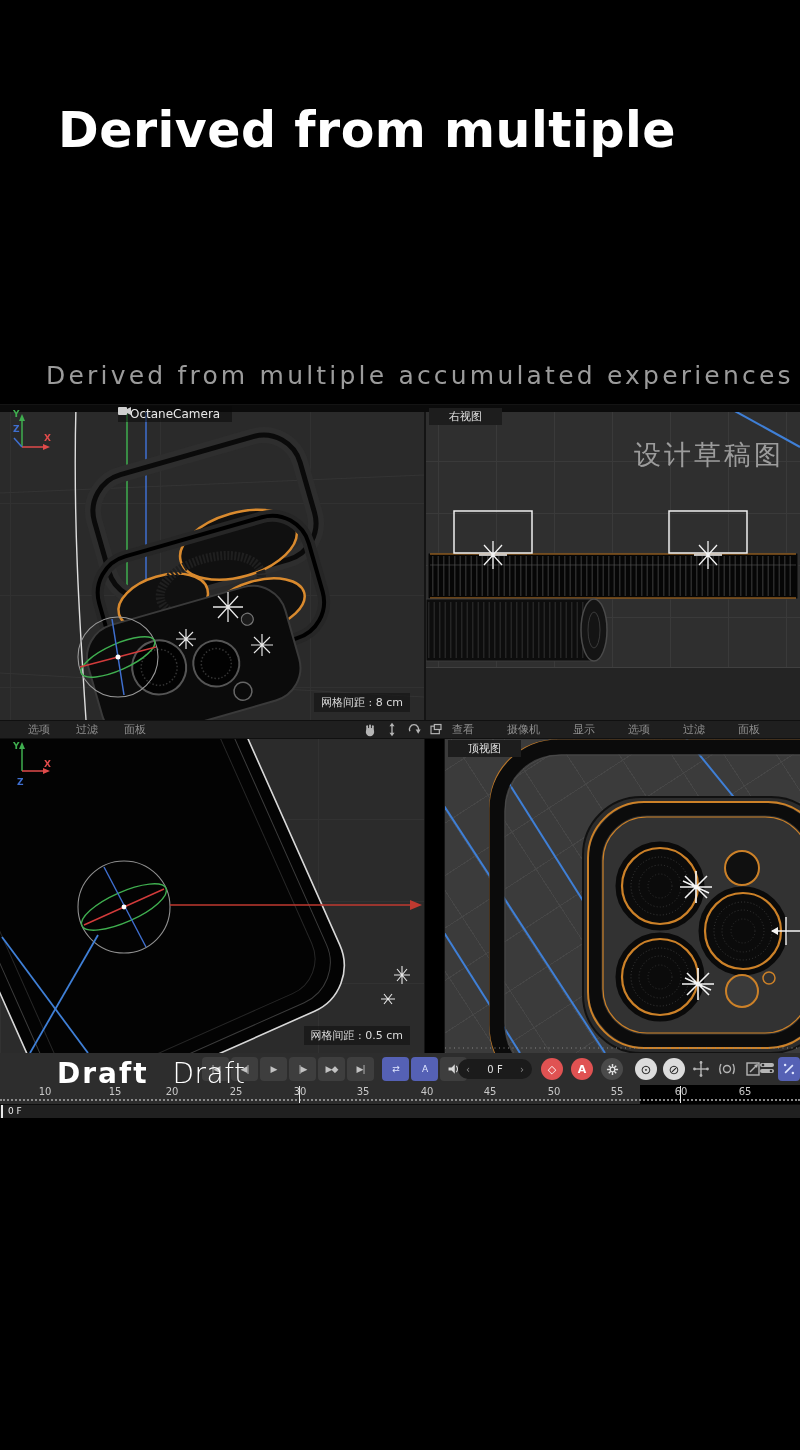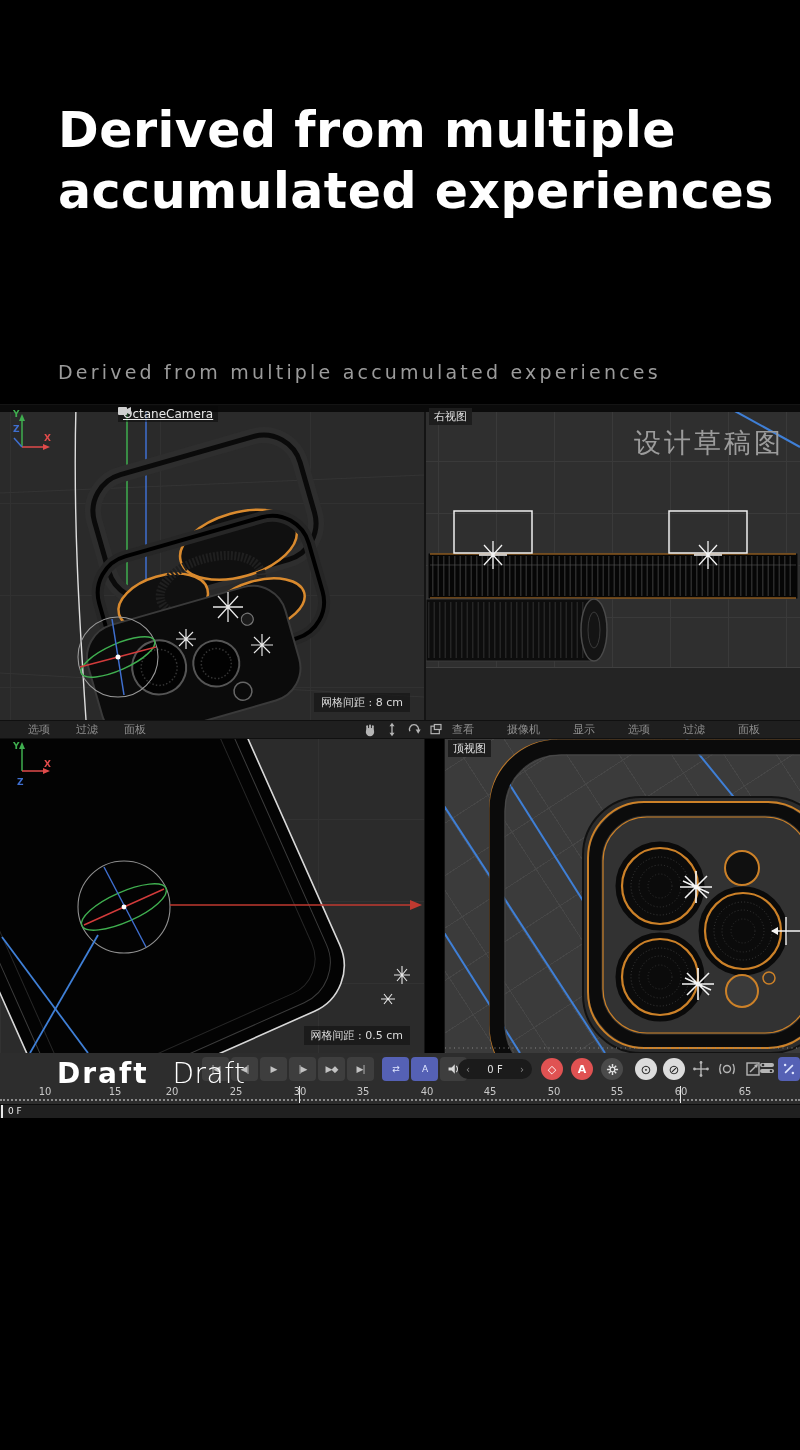--- a/index.html
+++ b/index.html
@@ -1,42 +1,42 @@
 <!DOCTYPE html>
 <html><head>
 <meta charset="utf-8">
 <style>
   html,body{margin:0;padding:0;background:#000;}
   .stage{position:relative;width:800px;height:1450px;background:#000;overflow:hidden;
          font-family:"DejaVu Sans","Liberation Sans",sans-serif;}
   
   .hero-title{position:absolute;left:58px;top:80px;color:#fff;font-size:49px;line-height:61px;
               font-weight:700;letter-spacing:0.5px;margin-top:20px;}
-  .hero-sub{position:absolute;left:58px;top:361px;color:#9b9b9b;font-size:19px;letter-spacing:3.2px;font-weight:500;}
+  .hero-sub{position:absolute;left:46px;top:361px;color:#9b9b9b;font-size:25px;letter-spacing:3.2px;font-weight:500;}
   
   .vp{position:absolute;overflow:hidden;outline:1px solid #141414;}
   .vp svg{position:absolute;left:0;top:0;}
   .vp-tl{left:0;top:405px;width:424px;height:315px;background:#2a2a2a;
          background-image:linear-gradient(#313131 1px,transparent 1px),linear-gradient(90deg,#313131 1px,transparent 1px);
          background-size:150px 92px;background-position:10px 6px;}
   .vp-tr{left:426px;top:405px;width:374px;height:315px;background:#2f2f2f;
          background-image:linear-gradient(#3a3a3a 1px,transparent 1px),linear-gradient(90deg,#3a3a3a 1px,transparent 1px);
          background-size:58px 52px;background-position:12px 4px;}
   .vp-bl{left:0;top:737px;width:424px;height:316px;background:#2b2b2b;
          background-image:linear-gradient(#323232 1px,transparent 1px),linear-gradient(90deg,#323232 1px,transparent 1px);
          background-size:106px 82px;}
   .vp-br{left:445px;top:737px;width:374px;height:316px;background:#3b3b3b;
          background-image:repeating-linear-gradient(57deg,#464646 0 1px,transparent 1px 44px),
                           repeating-linear-gradient(-33deg,#464646 0 1px,transparent 1px 44px);}
   .top-strip{position:absolute;left:0;top:405px;width:800px;height:7px;background:#0b0b0b;z-index:5;}
   .view-badge{position:absolute;left:3px;top:3px;background:#1d1d1d;color:#e3e3e3;font-size:11px;
-              padding:1px 5px;z-index:7;}
+              padding:1px 20px;z-index:7;}
   .cam-label{position:absolute;left:118px;top:1px;color:#e8e8e8;font-size:12px;z-index:7;display:flex;
-             align-items:center;gap:4px;background:rgba(10,10,10,.55);padding:1px 5px;text-decoration:underline;}
-  .watermark{position:absolute;right:16px;top:20px;color:#9c9c9c;font-size:27px;letter-spacing:3px;z-index:6;}
+             align-items:center;gap:4px;background:rgba(10,10,10,.55);padding:1px 12px;}
+  .watermark{position:absolute;right:16px;top:32px;color:#9c9c9c;font-size:27px;letter-spacing:3px;z-index:6;}
   .grid-label{position:absolute;right:14px;bottom:8px;color:#dcdcdc;font-size:11px;
               background:rgba(15,15,15,.55);padding:2px 7px;z-index:6;}
   .axis-gizmo{position:absolute;right:4px;top:4px;z-index:6;}
   svg text{font:bold 9px "DejaVu Sans",sans-serif;}
   .tr-dark{position:absolute;left:0;top:262px;width:374px;height:53px;background:#242424;border-top:1px solid #404040;}
   
   .midbar{position:absolute;left:0;top:720px;width:800px;height:17px;background:#1f1f1f;
           border-top:1px solid #101010;border-bottom:1px solid #101010;z-index:8;
           display:flex;align-items:center;color:#8f8f8f;font-size:11px;}
   .midbar .mitem{margin-left:26px;cursor:default;}
@@ -54,41 +54,40 @@
   .pill .chev{color:#8a8a8a;}
   .cbtn{position:absolute;top:5px;width:22px;height:22px;border-radius:50%;display:flex;align-items:center;
         justify-content:center;font-size:11px;font-weight:bold;}
   .cbtn.red{background:#e05252;color:#fff;}
   .cbtn.dark{background:#4a4a4a;color:#e8e8e8;}
   .cbtn.white{background:#dcdcdc;color:#1c1c1c;font-size:13px;font-weight:normal;}
   .tool{position:absolute;top:7px;}
   .snapbtn{position:absolute;left:778px;top:4px;width:22px;height:24px;background:#5561b5;border-radius:4px;
            display:flex;align-items:center;justify-content:center;}
   
-  .ruler{position:absolute;left:0;top:1085px;width:800px;height:19px;background:#2d2d2d;z-index:9;}
+  .ruler{position:absolute;left:0;top:1085px;width:640px;height:19px;background:#2d2d2d;z-index:9;}
   .rnum{position:absolute;top:1px;transform:translateX(-50%);color:#c9c9c9;font-size:10px;}
   .rdots{position:absolute;left:0;top:14px;width:800px;height:0;border-top:2px dotted #8a8a8a;}
   .rtick{position:absolute;top:1px;width:1px;height:17px;background:#e5e5e5;}
   .playrow{position:absolute;left:0;top:1104px;width:800px;height:13px;background:#202020;
            border-top:1px solid #0c0c0c;z-index:9;}
   .phmark{position:absolute;left:1px;top:0;width:2px;height:13px;background:#e8e8e8;}
   .phlabel{position:absolute;left:8px;top:1px;color:#e8e8e8;font-size:9px;}
   
   .caption{position:absolute;left:57px;top:1057px;z-index:30;color:#fff;font-size:28px;white-space:nowrap;}
   .caption .b{font-weight:700;letter-spacing:2px;}
   .caption .l{font-weight:300;letter-spacing:0.5px;margin-left:24px;}
 </style>
 </head>
 <body>
 
 <div class="stage">
 
   <div class="hero-title">
     <div>Derived from multiple</div>
-    <div>accumulated experiences</div>
   </div>
   <div class="hero-sub">Derived from multiple accumulated experiences</div>
 
   <div class="vp vp-tl">
     <svg width="424" height="315" viewBox="0 0 424 315">
       <path d="M0,88 L424,70 M0,268 L424,292" stroke="#343434" stroke-width="1" fill="none"></path>
       <path d="M76,0 C73,110 79,210 86,315" stroke="#dedede" stroke-width="1.4" fill="none"></path>
       <line x1="127" y1="0" x2="127" y2="315" stroke="#3fae4f" stroke-width="1.5"></line>
       <line x1="146" y1="0" x2="146" y2="252" stroke="#3f6fd0" stroke-width="1.5"></line>
       <g transform="rotate(-16 215 185)">

